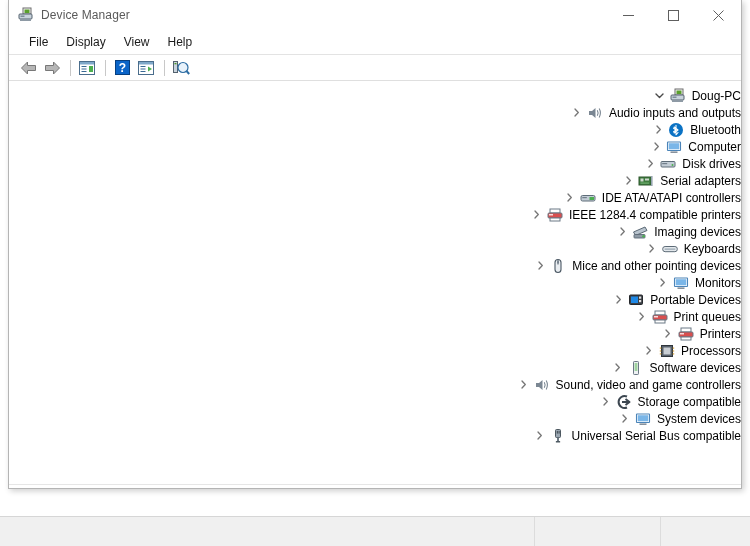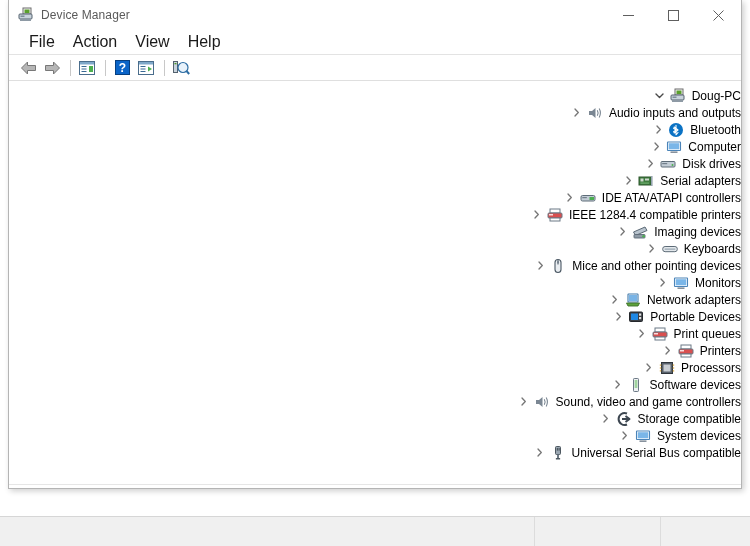--- a/index.html
+++ b/index.html
@@ -109,21 +109,21 @@
   #menubar {
     height: 24px;
     min-height: 24px;
     display: flex;
     align-items: center;
     padding-left: 11px;
     background: #ffffff;
     border-bottom: 1px solid #e3e3e3;
   }
   .menu-item {
-    font-size: 16px;
+    font-size: 12px;
     color: #1a1a1a;
     padding: 2px 9px 3px 9px;
     font-family: "Liberation Sans", sans-serif;
     cursor: default;
   }
 
   
   #toolbar {
     height: 25px;
     min-height: 25px;
@@ -236,21 +236,21 @@
         <svg width="11" height="11" viewBox="0 0 11 11">
           <line x1="0.5" y1="0.5" x2="10.5" y2="10.5" stroke="#5f5f5f" stroke-width="1"></line>
           <line x1="10.5" y1="0.5" x2="0.5" y2="10.5" stroke="#5f5f5f" stroke-width="1"></line>
         </svg>
       </div>
     </div>
   </div>
 
   <div id="menubar">
     <div class="menu-item">File</div>
-    <div class="menu-item">Action</div>
+    <div class="menu-item">Display</div>
     <div class="menu-item">View</div>
     <div class="menu-item">Help</div>
   </div>
 
   <div id="toolbar">
     <div class="tb-btn">
       <svg width="17" height="14" viewBox="0 0 17 14">
         <path d="M7.5 1 L1.5 7 L7.5 13 L7.5 9.5 L15.5 9.5 L15.5 4.5 L7.5 4.5 Z" fill="#b6b6b6" stroke="#787878" stroke-width="1" stroke-linejoin="round"></path>
       </svg>
     </div>
@@ -486,35 +486,20 @@
           <span class="node-label">Monitors</span>
         </div>
         <div class="tree-row child">
           <span class="expander">
             <svg width="9" height="9" viewBox="0 0 9 9">
               <path d="M3 1 L6.3 4.5 L3 8" fill="none" stroke="#767676" stroke-width="1.3" stroke-linecap="round" stroke-linejoin="round"></path>
             </svg>
           </span>
           <span class="node-icon">
             <svg width="16" height="16" viewBox="0 0 16 16">
-              <rect x="3" y="2" width="10" height="8" rx="0.6" fill="#ffffff" stroke="#3f78aa" stroke-width="1.1"></rect>
-              <rect x="4" y="3" width="8" height="6" fill="#79b4e6"></rect>
-              <path d="M1.5 11 L14.5 11 L13 14 L3 14 Z" fill="#5ea23c" stroke="#3d6f28" stroke-width="0.9"></path>
-            </svg>
-          </span>
-          <span class="node-label">Network adapters</span>
-        </div>
-        <div class="tree-row child">
-          <span class="expander">
-            <svg width="9" height="9" viewBox="0 0 9 9">
-              <path d="M3 1 L6.3 4.5 L3 8" fill="none" stroke="#767676" stroke-width="1.3" stroke-linecap="round" stroke-linejoin="round"></path>
-            </svg>
-          </span>
-          <span class="node-icon">
-            <svg width="16" height="16" viewBox="0 0 16 16">
               <rect x="1.5" y="3" width="13" height="9.5" rx="1" fill="#3b3f45" stroke="#24272b" stroke-width="1"></rect>
               <rect x="3" y="4.5" width="7" height="6.5" fill="#1e88e5"></rect>
               <rect x="11" y="4.5" width="2.2" height="2.2" fill="#e0e0e0"></rect>
               <rect x="11" y="8" width="2.2" height="2.2" fill="#e0e0e0"></rect>
             </svg>
           </span>
           <span class="node-label">Portable Devices</span>
         </div>
         <div class="tree-row child">
           <span class="expander">

